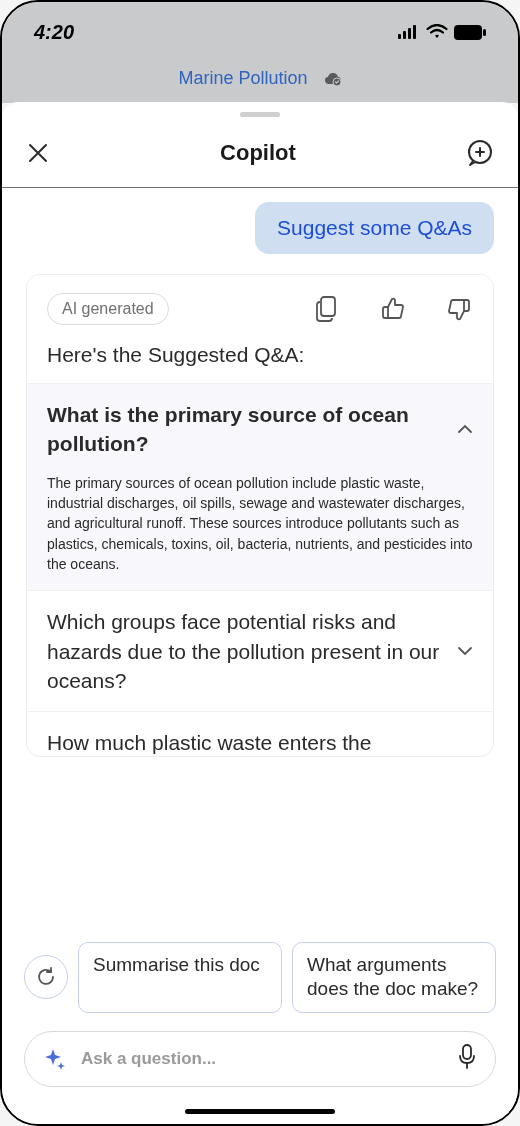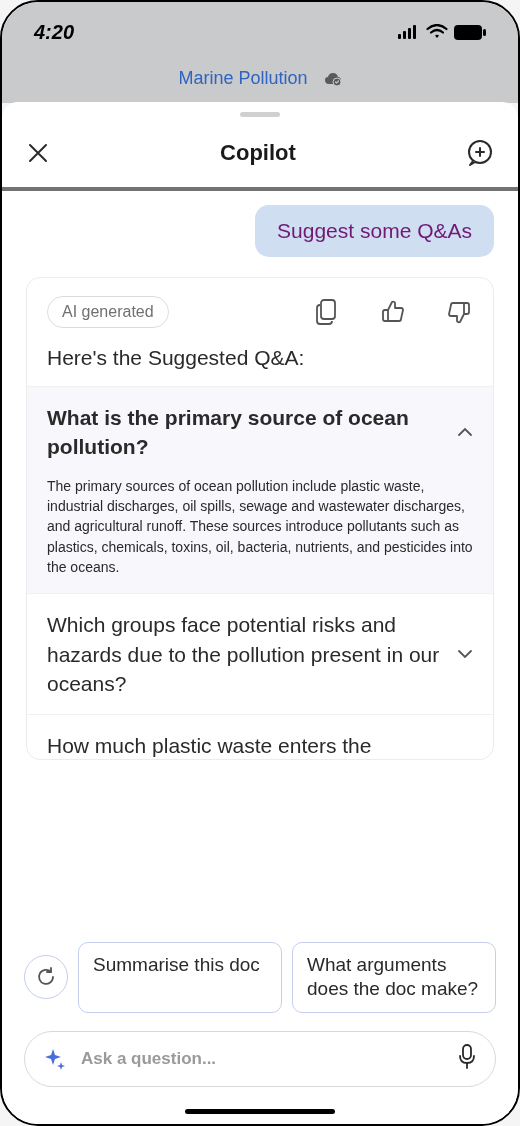--- a/index.html
+++ b/index.html
@@ -71,21 +71,21 @@
       height: 5px;
       background: #d0d0d0;
       border-radius: 3px;
       margin: 10px auto 0;
     }
     .copilot-header {
       display: flex;
       align-items: center;
       justify-content: space-between;
       padding: 20px 22px 18px;
-      border-bottom: 4px solid #737373;
+      border-bottom: 1px solid #737373;
     }
     .close-btn {
       width: 28px;
       height: 28px;
       display: flex;
       align-items: center;
       justify-content: center;
       cursor: pointer;
     }
     .copilot-title {
@@ -109,21 +109,21 @@
     .user-msg {
       display: flex;
       justify-content: flex-end;
       margin-bottom: 20px;
     }
     .user-bubble {
       background: #cfdef1;
       padding: 14px 22px;
       border-radius: 14px;
       font-size: 21px;
-      color: #701a75;
+      color: #1d4ed8;
     }
     .ai-block {
       border: 1px solid #ececec;
       border-radius: 14px;
       padding: 18px 0 0 0;
       overflow: hidden;
     }
     .ai-meta {
       display: flex;
       align-items: center;

